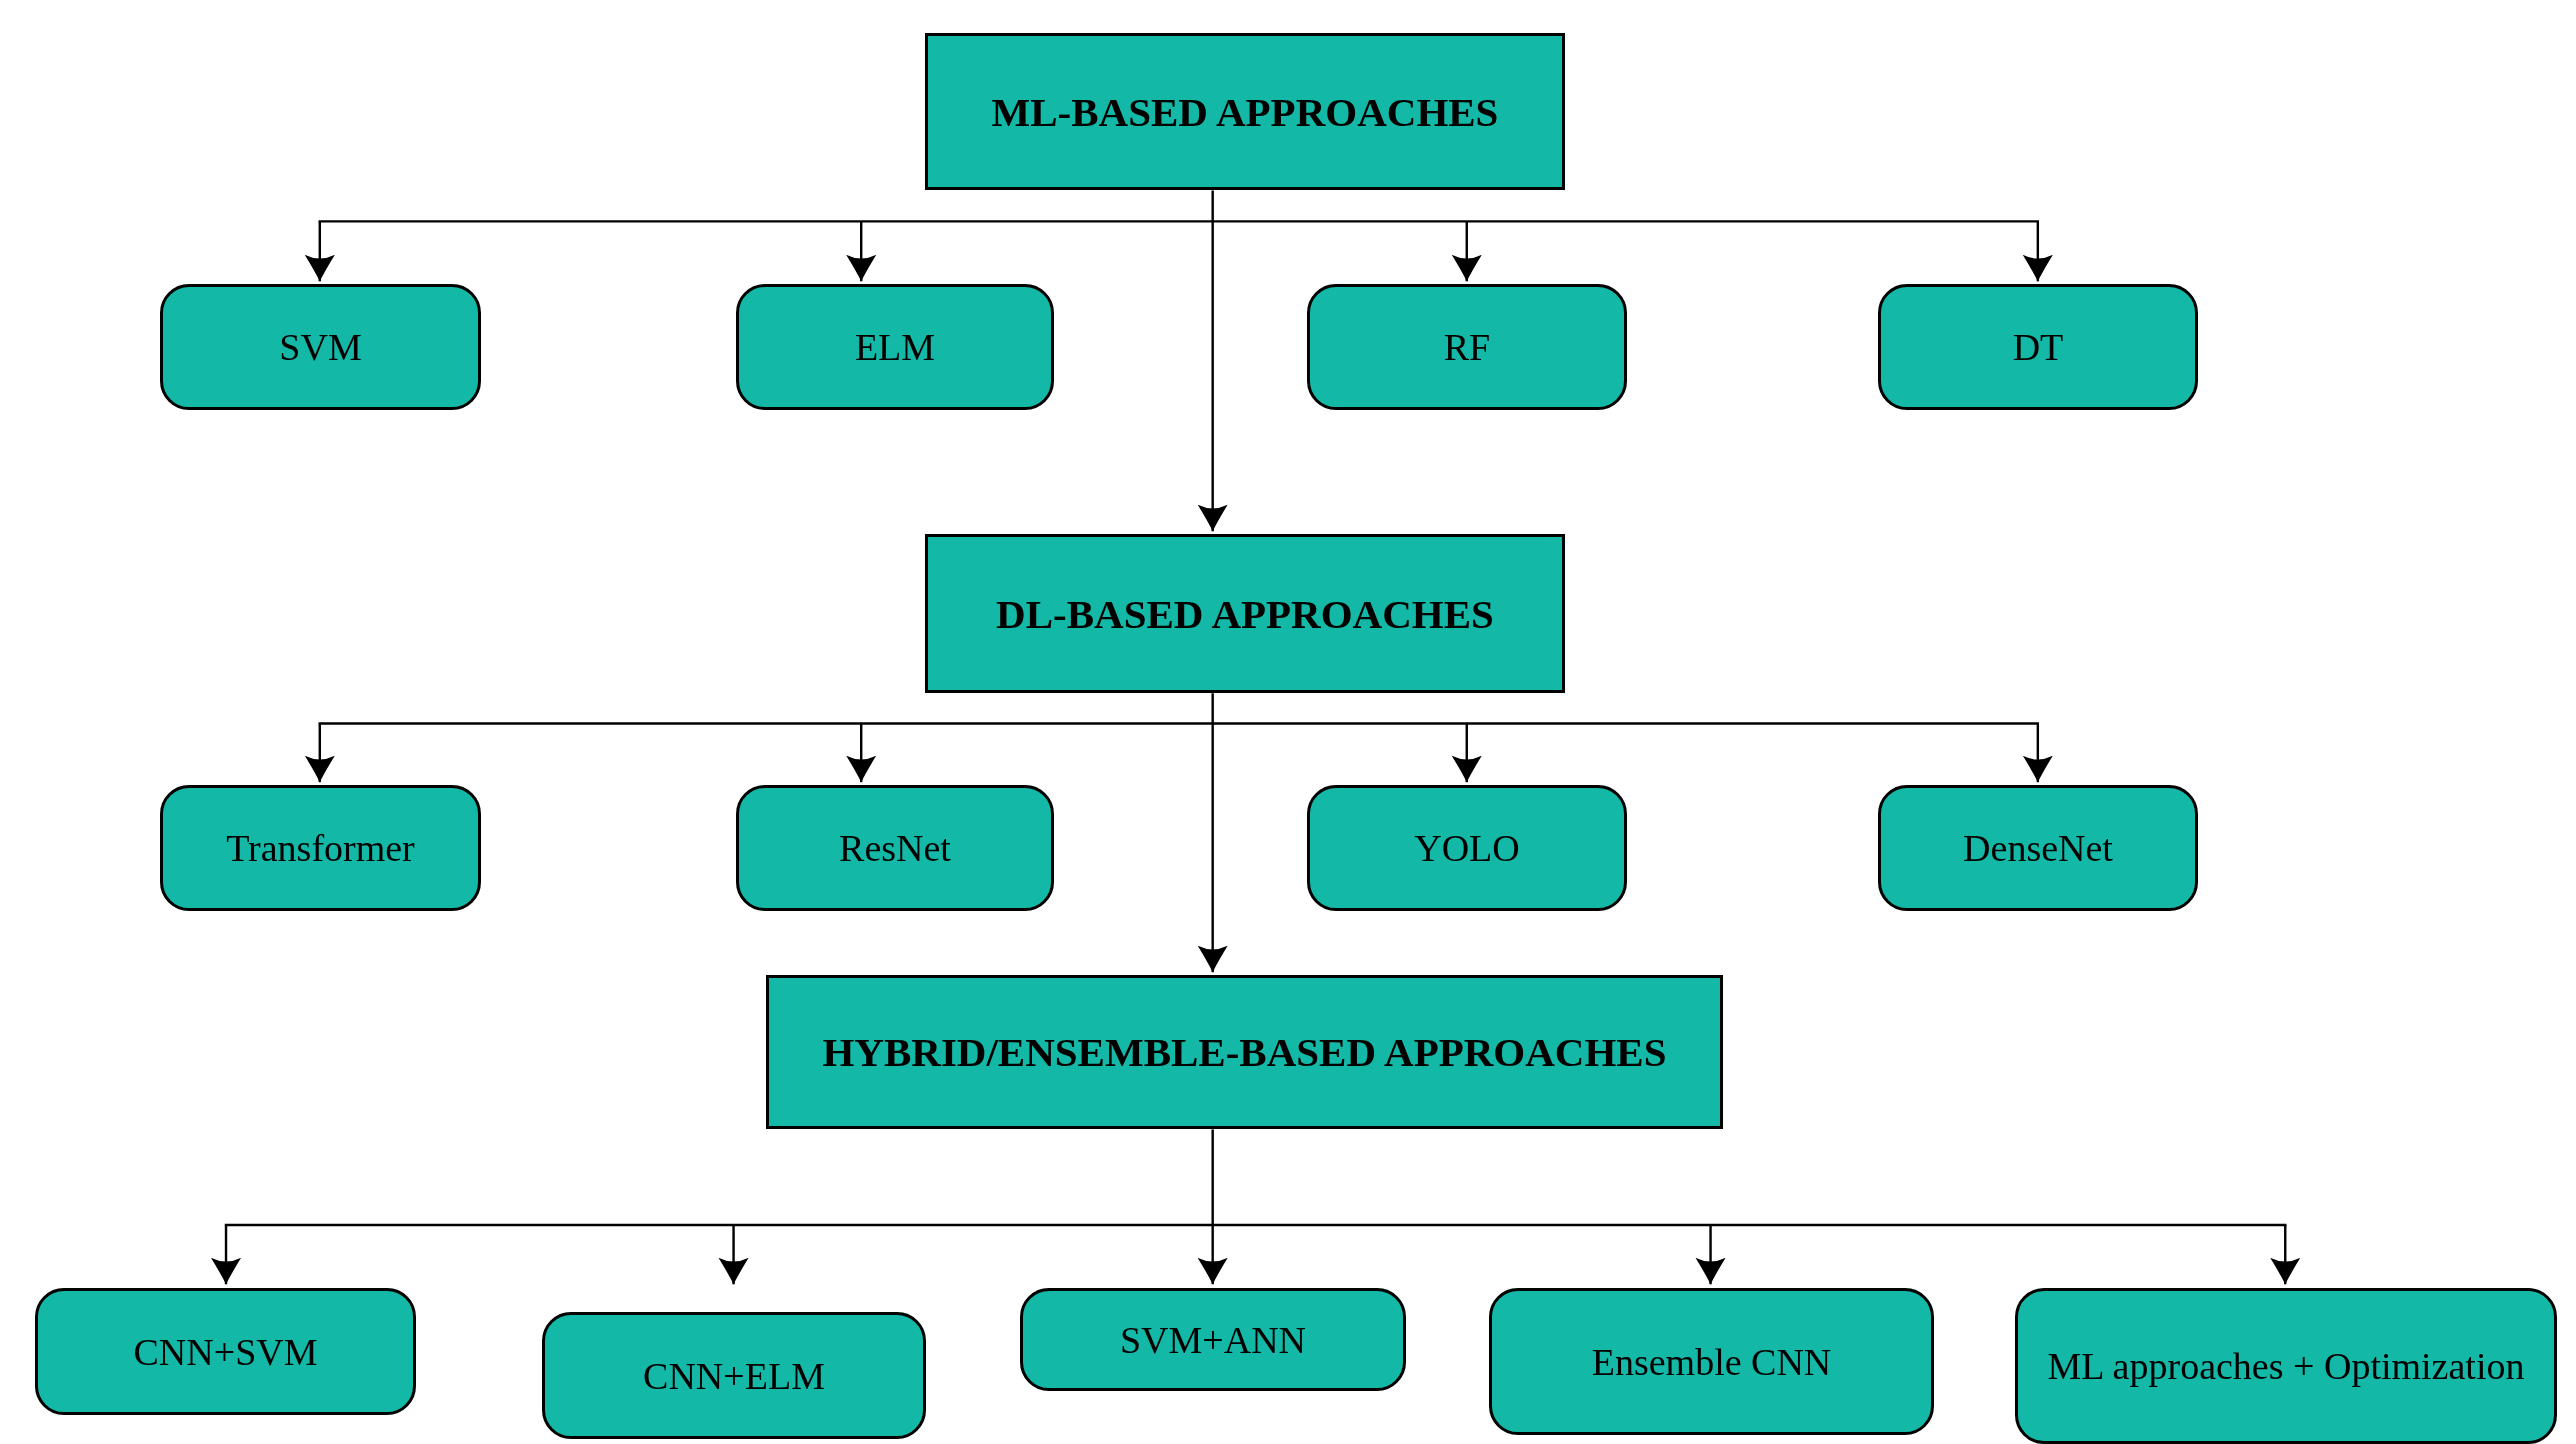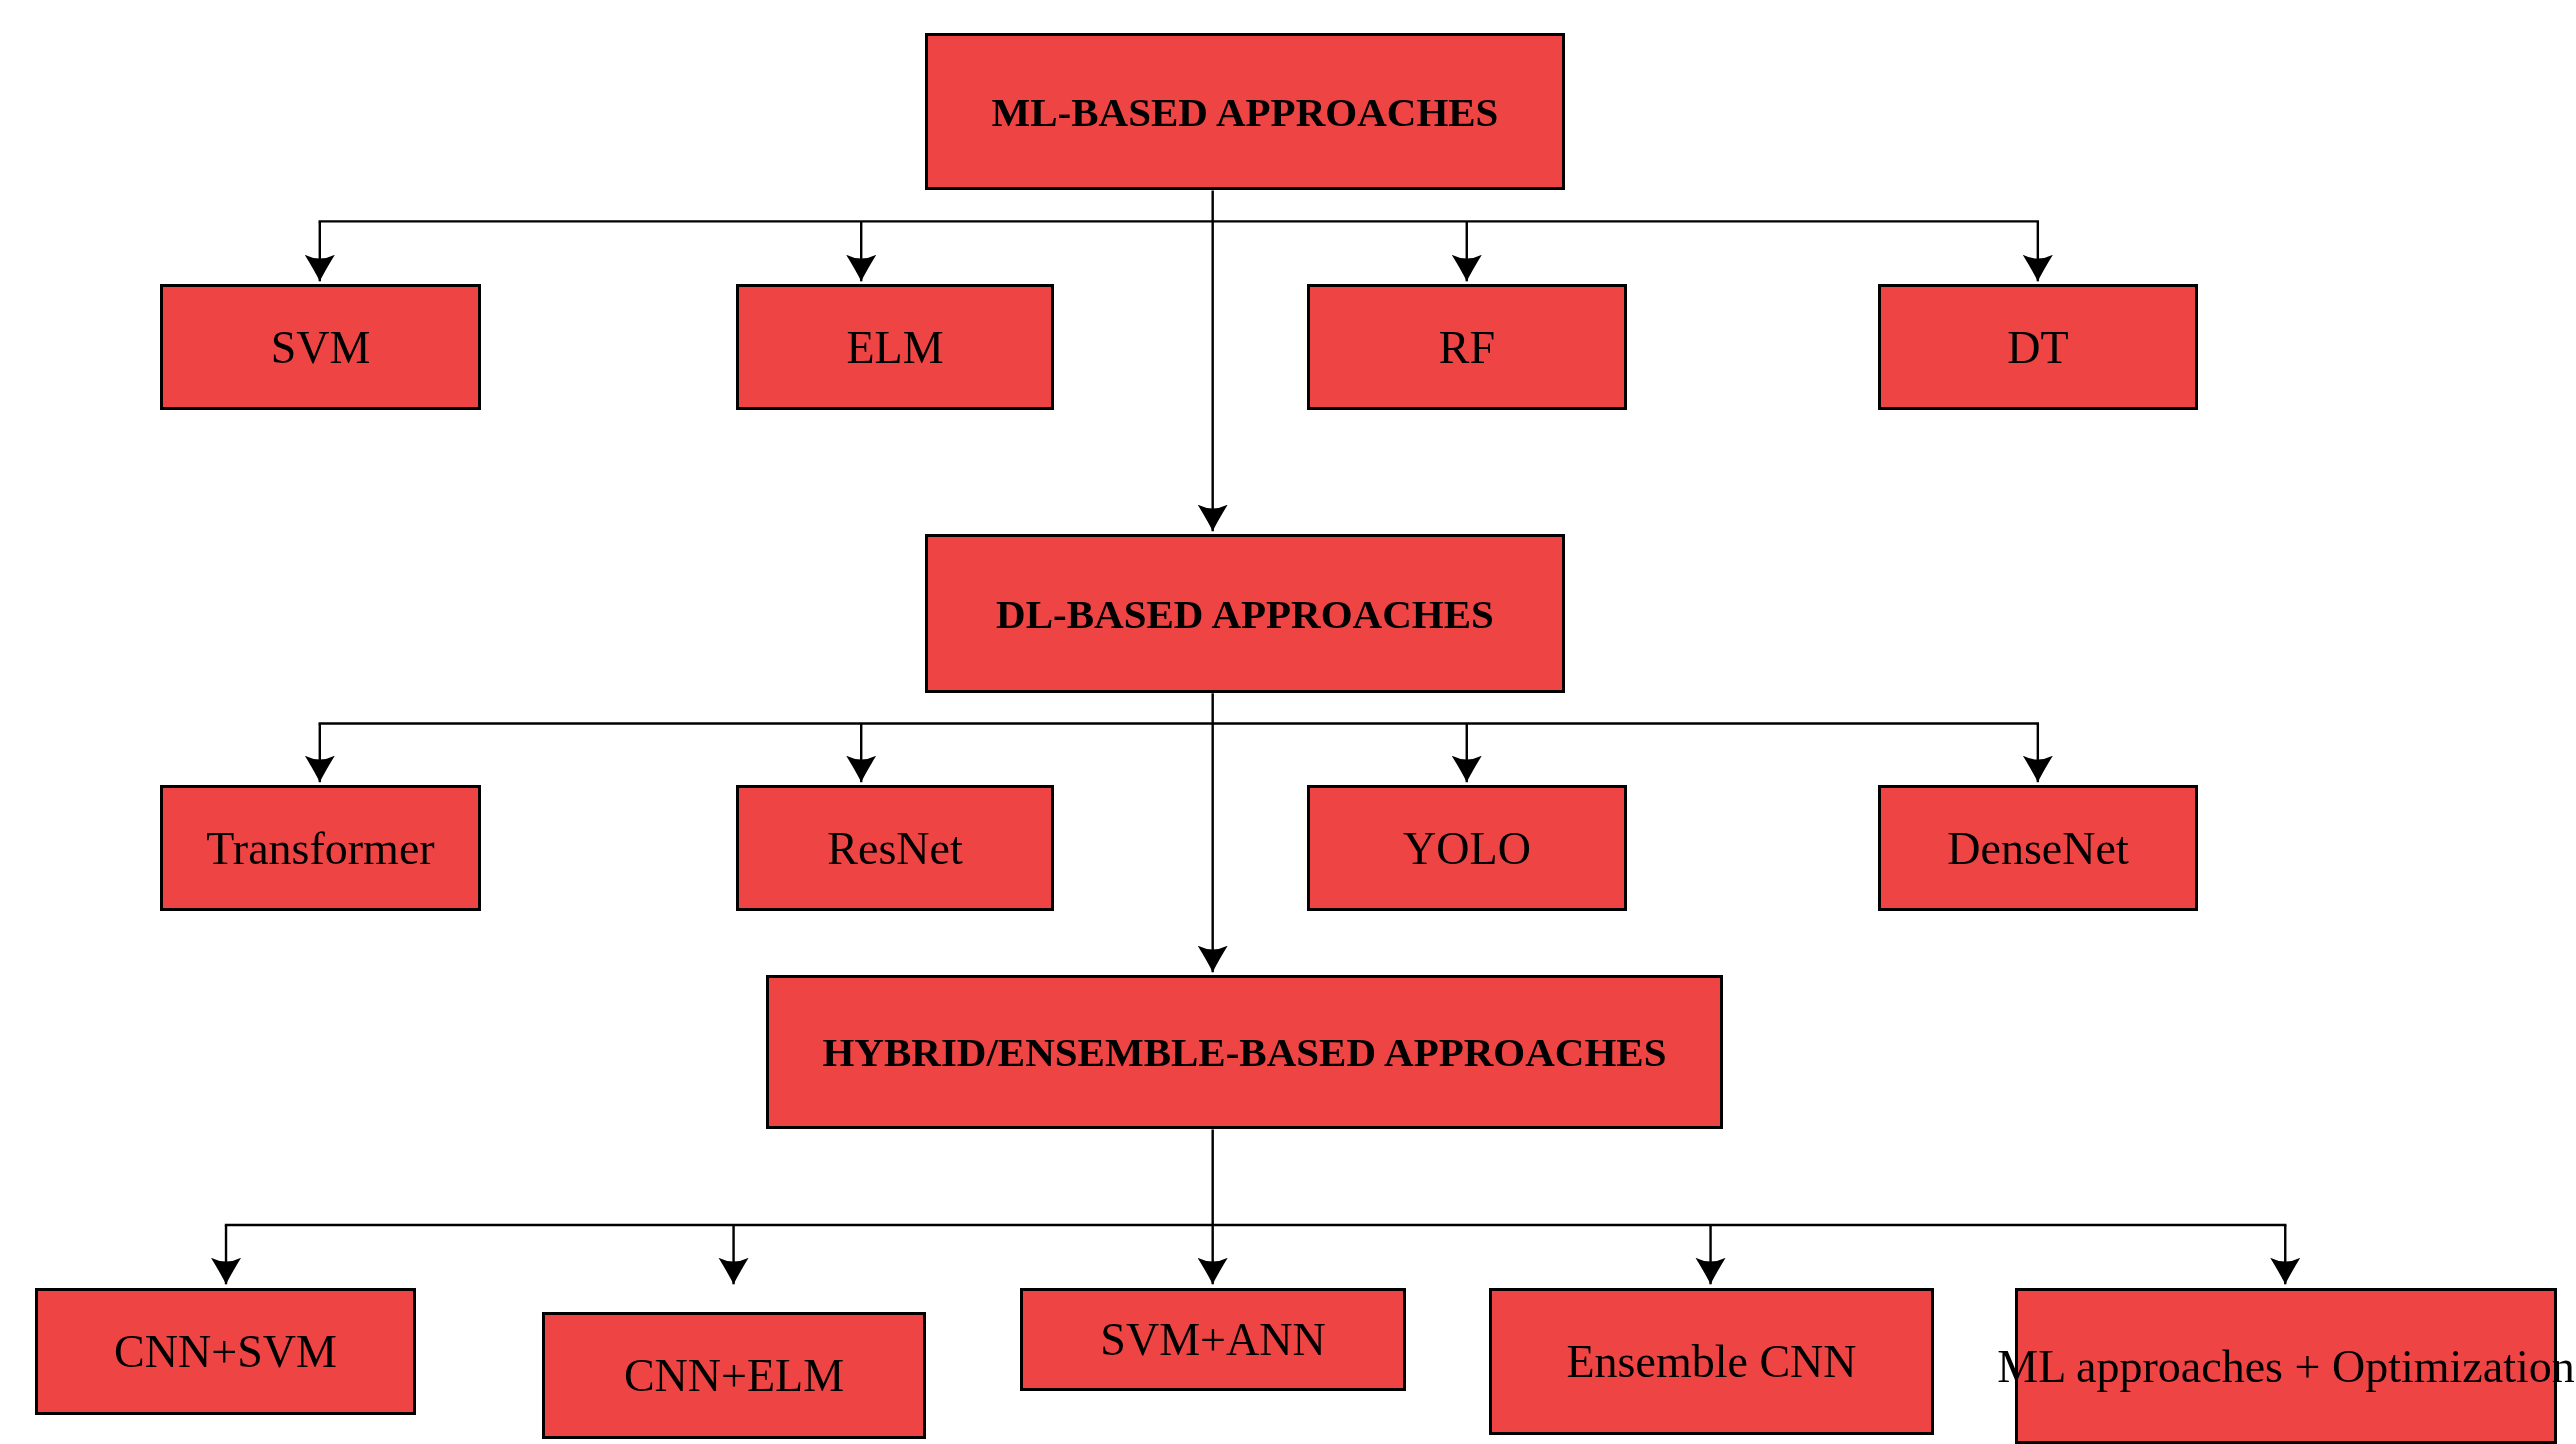--- a/index.html
+++ b/index.html
@@ -18,32 +18,32 @@
     position: absolute;
     left: 0;
     top: 0;
     width: 2576px;
     height: 1444px;
     pointer-events: none;
   }
   .node {
     position: absolute;
     box-sizing: border-box;
-    background: #ef4444;
+    background: #14b8a6;
     border: 3.6px solid #000000;
     display: flex;
     align-items: center;
     justify-content: center;
     text-align: center;
     color: #000000;
     font-family: "Liberation Serif", "DejaVu Serif", serif;
     white-space: nowrap;
   }
   .hdr   { font-weight: bold; font-size: 41px; }
-  .child { font-size: 46px; }
+  .child { font-size: 38px; border-radius: 29px; }
 
   
   #n-ml          { left: 925px; top: 33px;   width: 640px; height: 157px; }
   #n-svm         { left: 160px;  top: 284px;  width: 321px;  height: 126px; }
   #n-elm         { left: 736px; top: 284px;  width: 318px;  height: 126px; }
   #n-rf          { left: 1307px; top: 284px;  width: 320px;  height: 126px; }
   #n-dt          { left: 1878px; top: 284px;  width: 320px;  height: 126px; }
   #n-dl          { left: 925px; top: 534px;  width: 640px; height: 159px; }
   #n-transformer { left: 160px;  top: 785px; width: 321px;  height: 126px; }
   #n-resnet      { left: 736px; top: 785px; width: 318px;  height: 126px; }

